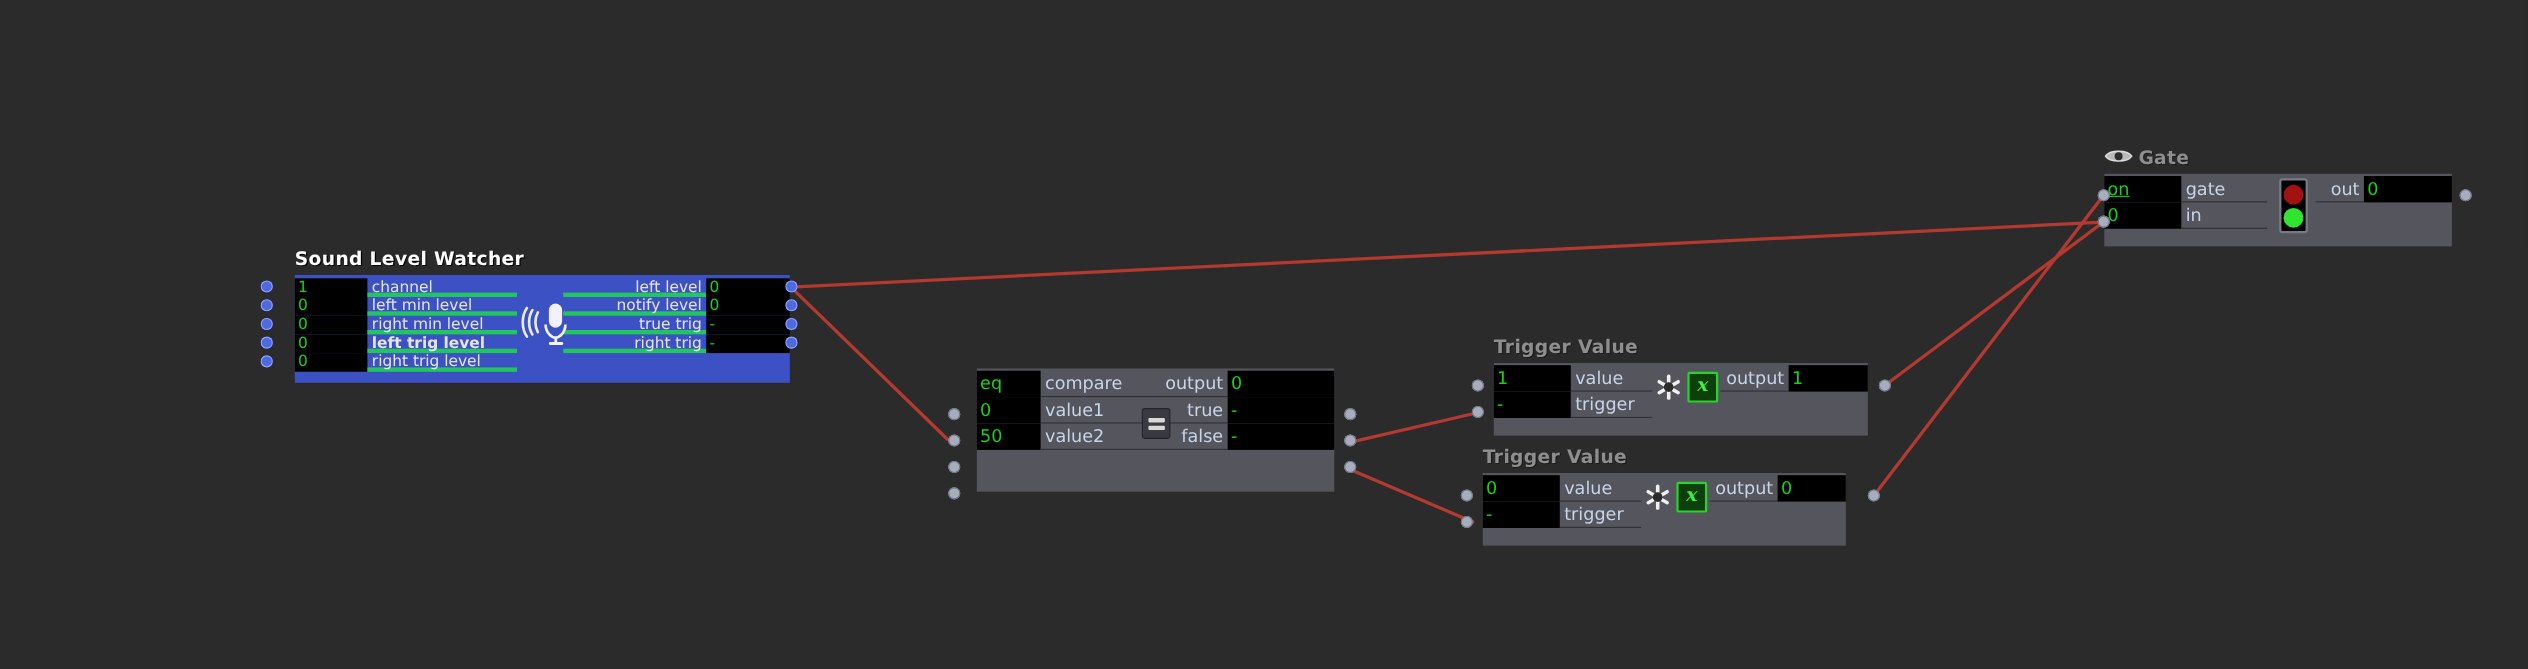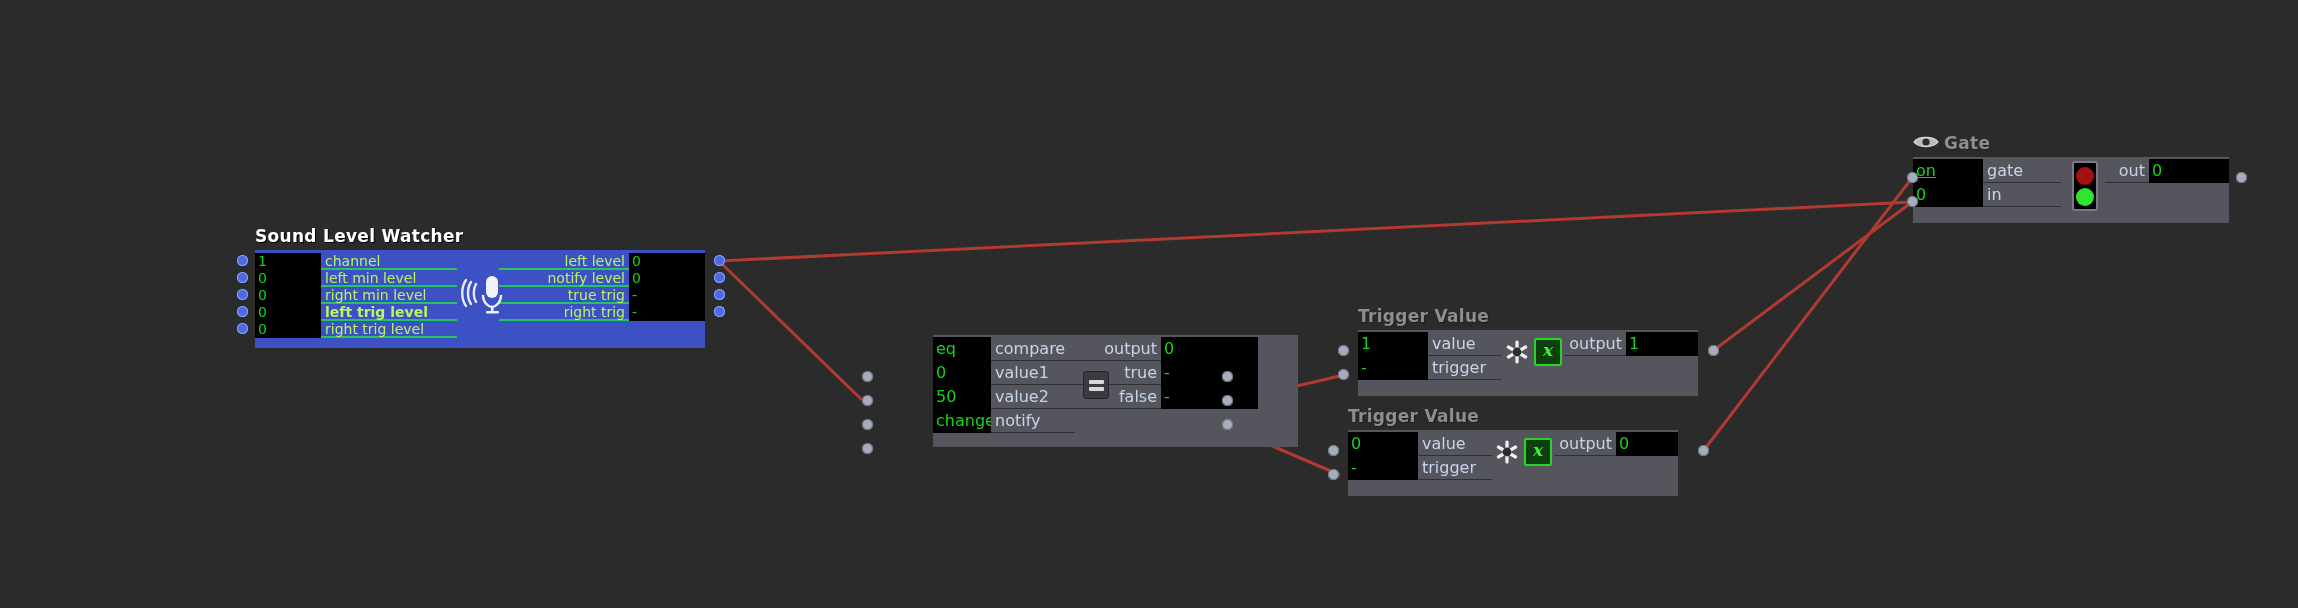--- a/index.html
+++ b/index.html
@@ -26,22 +26,22 @@
              box-sizing:border-box;padding:0 4px;
              border-bottom:1px solid #2f2f35;}
   .gray .lbl.r{text-align:right;}
 
   
   .blue .node-title{color:#ffffff;text-shadow:1px 1px 0 #000;}
   .blue .node-body{background:#3b51c4;}
   .blue .row{display:flex;align-items:stretch;height:17px;}
   .blue .fld{background:#000;color:#17d417;font-size:14px;line-height:17px;
              padding:0 3px;box-sizing:border-box;overflow:hidden;white-space:nowrap;}
-  .blue .lbl{color:#bef264;font-size:14px;line-height:17px;white-space:nowrap;
-             box-sizing:border-box;padding:0 4px;border-bottom:2px solid #22c55e;}
+  .blue .lbl{color:#e5e5e5;font-size:14px;line-height:17px;white-space:nowrap;
+             box-sizing:border-box;padding:0 4px;border-bottom:4px solid #22c55e;}
   .blue .lbl.r{text-align:right;}
 
   
   .sock{position:absolute;width:11px;height:11px;border-radius:50%;
         background:#a7adbd;box-shadow:0 0 0 1px #6f7585 inset;}
   .sock.b{background:#4f6ae0;box-shadow:0 0 0 1px #8ea3ff inset;}
 
   
   .nodeicon{position:absolute;display:flex;align-items:center;justify-content:center;}
 
@@ -79,21 +79,21 @@
       <path d="M 1228,402 L 1344,375"></path>
 
       <path d="M 1228,427 L 1340,475"></path>
 
       <path d="M 1714,350 L 1912,202"></path>
 
       <path d="M 1704,450 L 1912,178"></path>
     </g>
   </svg>
 
-  <div class="node blue" style="left:255px;top:228px;">
+  <div class="node blue" style="left:268px;top:228px;">
     <div class="node-title">Sound Level Watcher</div>
     <div class="node-body" style="width:450px;height:98px;padding-top:3px;box-sizing:border-box;">
 
       <div class="nodeicon" style="left:202px;top:17px;width:48px;height:52px;">
         <svg width="46" height="50" viewBox="0 0 46 50">
           <g fill="none" stroke="#e8eaf6" stroke-width="2.4" stroke-linecap="round">
             <path d="M8,12 C3,19 3,31 8,38"></path>
             <path d="M13,14 C9,20 9,30 13,36"></path>
             <path d="M18,16 C15,21 15,29 18,34"></path>
           </g>
@@ -149,21 +149,21 @@
   <div class="sock b" style="left:237px;top:272px;z-index:20;"></div>
   <div class="sock b" style="left:237px;top:289px;z-index:20;"></div>
   <div class="sock b" style="left:237px;top:306px;z-index:20;"></div>
   <div class="sock b" style="left:237px;top:323px;z-index:20;"></div>
   <div class="sock b" style="left:714px;top:255px;z-index:20;"></div>
   <div class="sock b" style="left:714px;top:272px;z-index:20;"></div>
   <div class="sock b" style="left:714px;top:289px;z-index:20;"></div>
   <div class="sock b" style="left:714px;top:306px;z-index:20;"></div>
 
   <div class="node gray" style="left:888px;top:335px;">
-    <div class="node-body" style="width:365px;height:112px;padding-top:2px;box-sizing:border-box;margin-left:45px;">
+    <div class="node-body" style="width:325px;height:112px;padding-top:2px;box-sizing:border-box;">
 
       <div class="nodeicon" style="left:150px;top:36px;">
         <div class="eqbox">
             <b></b>
             <b></b>
           </div>
       </div>
 
       <div class="row">
         <div class="fld" style="width:58px;">eq</div>
@@ -175,24 +175,20 @@
         <div class="fld" style="width:58px;">0</div>
         <div class="lbl" style="width:84px;">value1</div>
         <div class="lbl r" style="width:86px;">true</div>
         <div class="fld" style="width:97px;">-</div>
       </div>
       <div class="row">
         <div class="fld" style="width:58px;">50</div>
         <div class="lbl" style="width:84px;">value2</div>
         <div class="lbl r" style="width:86px;">false</div>
         <div class="fld" style="width:97px;">-</div>
-      </div>
-      <div class="row">
-        <div class="fld" style="width:58px;">change</div>
-        <div class="lbl" style="width:84px;">notify</div>
       </div>
     </div>
   </div>
 
   <div class="sock" style="left:862px;top:371px;z-index:20;"></div>
   <div class="sock" style="left:862px;top:395px;z-index:20;"></div>
   <div class="sock" style="left:862px;top:419px;z-index:20;"></div>
   <div class="sock" style="left:862px;top:443px;z-index:20;"></div>
   <div class="sock" style="left:1222px;top:371px;z-index:20;"></div>
   <div class="sock" style="left:1222px;top:395px;z-index:20;"></div>

